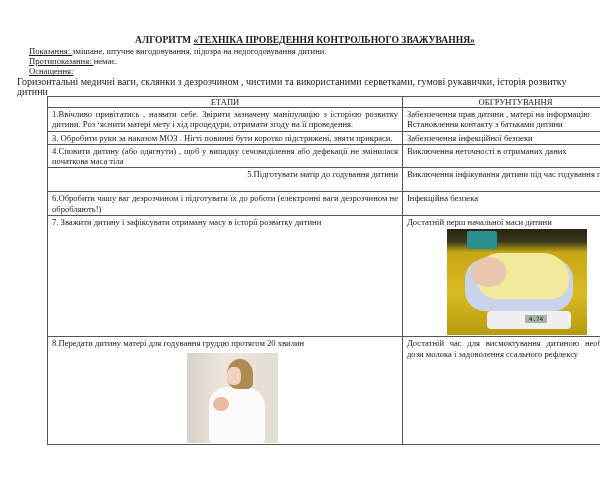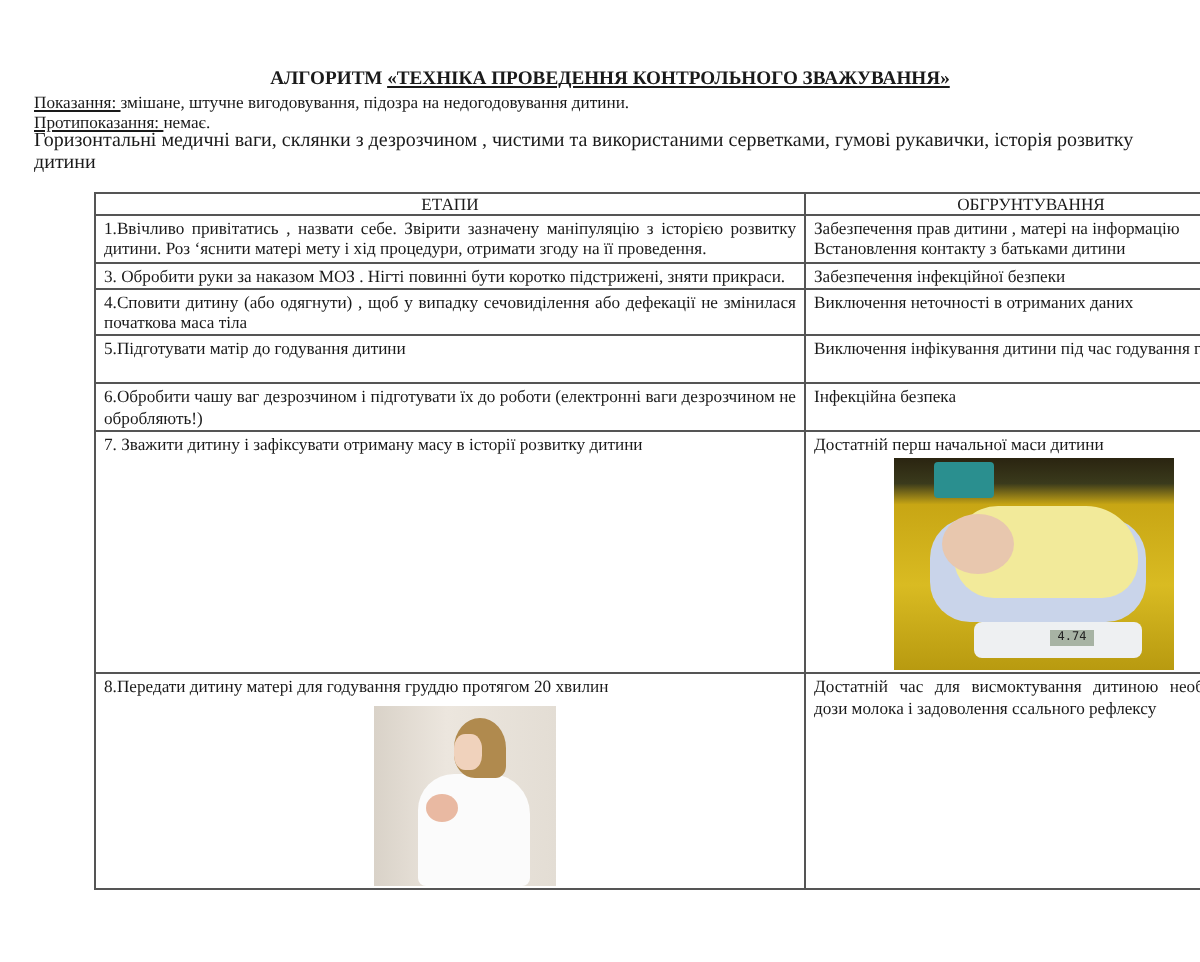--- a/index.html
+++ b/index.html
@@ -2,21 +2,21 @@
 <html><head>
 <meta charset="utf-8">
 <style>
   html, body { margin:0; padding:0; background:#ffffff; }
   body { width:600px; height:481px; position:relative; overflow:hidden;
          font-family:"Liberation Serif", "DejaVu Serif", serif; color:#1a1a1a; }
   .doc { position:absolute; left:17px; top:10px; width:576px; }
   .title { text-align:center; font-weight:bold; font-size:9.6px; line-height:12px; margin-top:24px; margin-left:0; }
   .title u { text-decoration:underline; }
   .line { font-size:8.6px; line-height:10.2px; white-space:nowrap; }
-  .u { text-decoration:underline; }
+  .u { text-decoration:underline;margin-left:12px; }
   .para { font-size:10px; line-height:10.2px; width:570px; }
   table.steps { position:absolute; left:11px; top:96px; width:582px; border-collapse:collapse;
                 table-layout:fixed; font-size:8.6px; line-height:10.3px;margin-left:36px; }
   table.steps td, table.steps th { border:1px solid #555; padding:1px 4px 1px 4px; vertical-align:top; }
   table.steps th { font-weight:normal; text-align:center; height:9px; line-height:10px; padding:0 4px; }
   .just { text-align:justify; }
   .c1 { width:346px; }
   .img-box { display:block; margin:0 auto; position:relative; overflow:hidden; }
   .baby { width:140px; height:106px; margin-left:40px; margin-top:2px;
           background:linear-gradient(180deg,#2a2410 0%,#3a3a1c 12%,#c8a614 22%,#d9bb22 60%,#b89a10 100%); }
@@ -50,20 +50,23 @@
 <div class="doc">
   <div class="title">
     <span>АЛГОРИТМ </span><u>«ТЕХНІКА ПРОВЕДЕННЯ  КОНТРОЛЬНОГО ЗВАЖУВАННЯ»</u>
   </div>
   <div class="line">
     <span class="u">Показання: </span><span>змішане, штучне вигодовування, підозра на недогодовування дитини.</span>
   </div>
   <div class="line">
     <span class="u">Протипоказання: </span><span>немає.</span>
   </div>
+  <div class="line">
+    <span class="u">Оснащення:</span>
+  </div>
   <div class="para">Горизонтальні медичні ваги, склянки з дезрозчином , чистими та використаними  серветками, гумові рукавички, історія розвитку дитини</div>
 </div>
 
 <table class="steps">
   <tbody>
       <tr>
     <th class="c1">ЕТАПИ</th>
     <th>ОБГРУНТУВАННЯ</th>
   </tr>
   <tr>
@@ -75,21 +78,21 @@
   </tr>
   <tr>
     <td class="just">3. Обробити руки за наказом МОЗ . Нігті  повинні бути коротко підстрижені, зняти прикраси.</td>
     <td>Забезпечення інфекційної безпеки</td>
   </tr>
   <tr>
     <td class="just">4.Сповити дитину (або одягнути) , щоб у випадку сечовиділення або дефекації не змінилася початкова маса тіла</td>
     <td>Виключення неточності в отриманих даних</td>
   </tr>
   <tr>
-    <td style="height:21px;">5.Підготувати матір до годування дитини</td>
+    <td style="height:21px;text-align:right;">5.Підготувати матір до годування дитини</td>
     <td class="just">Виключення інфікування дитини під час годування груддю</td>
   </tr>
   <tr>
     <td class="just">6.Обробити чашу ваг дезрозчином і підготувати їх до роботи (електронні ваги дезрозчином не обробляють!)</td>
     <td>Інфекційна безпека</td>
   </tr>
   <tr class="row7">
     <td> 7. Зважити дитину і зафіксувати отриману масу в історії розвитку дитини</td>
     <td>
       <div>Достатній перш начальної маси дитини</div>

